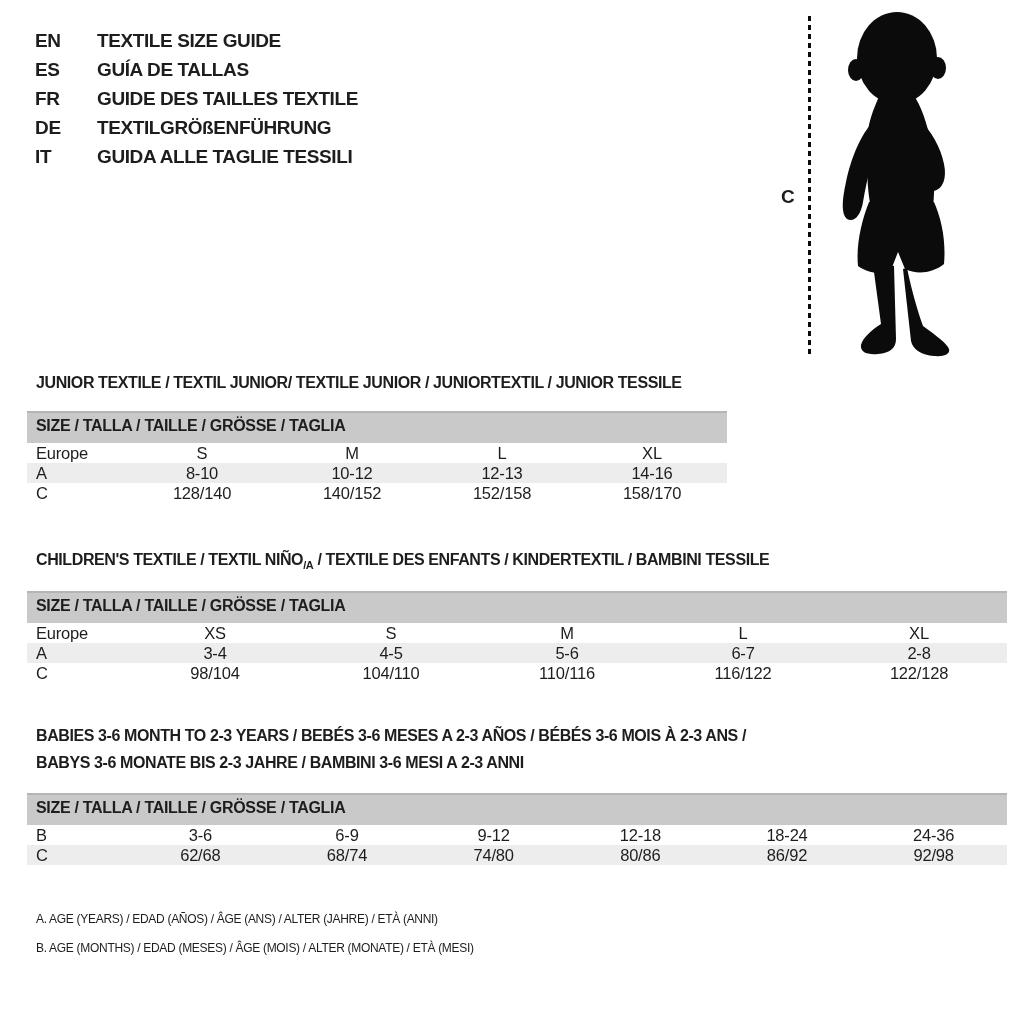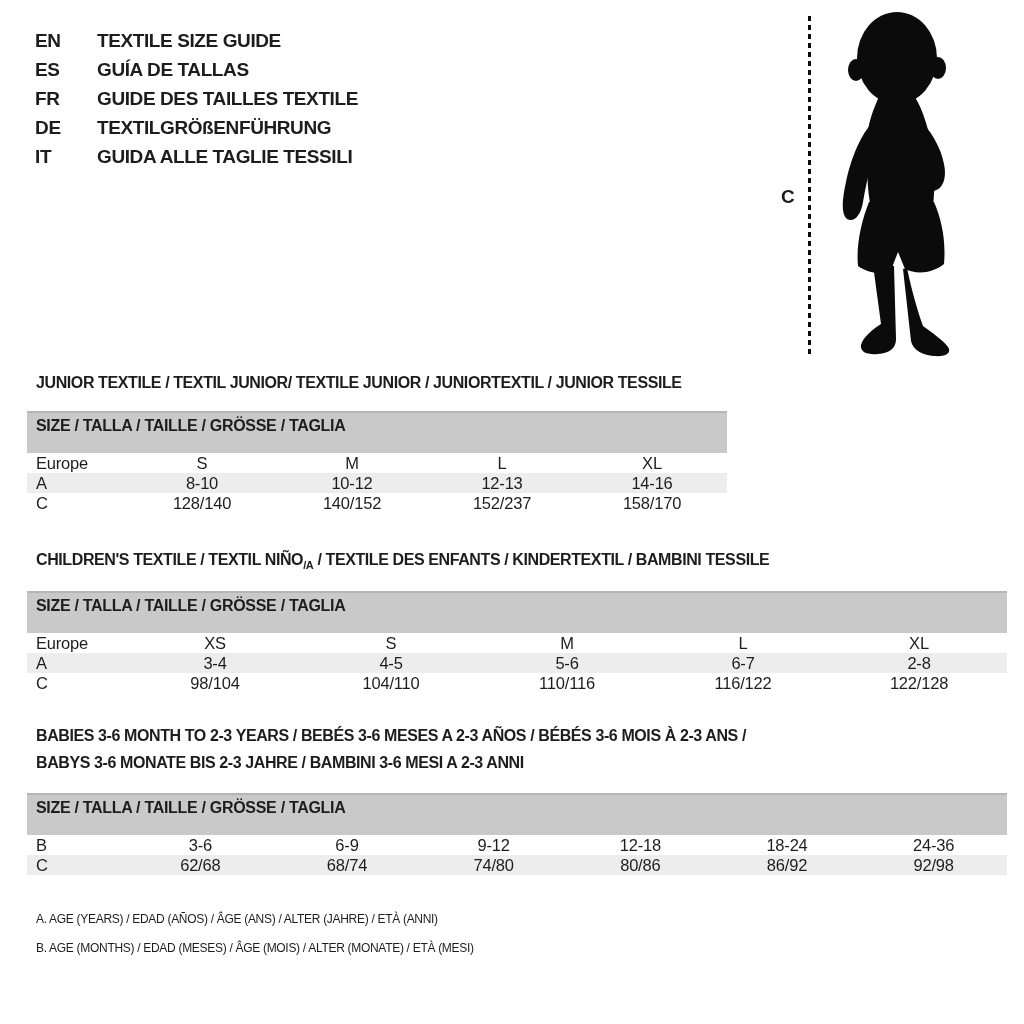--- a/index.html
+++ b/index.html
@@ -27,21 +27,21 @@
   .measure-label{position:absolute;left:781px;top:186px;font-size:19px;font-weight:700;}
   .toddler{position:absolute;left:820px;top:6px;width:152px;height:352px;}
 
   
   .section-title{position:absolute;left:36px;font-size:16px;font-weight:700;
     letter-spacing:-0.4px;white-space:nowrap;line-height:27px;}
   .sub{font-size:11px;vertical-align:sub;}
 
   
   .table{position:absolute;left:27px;}
-  .thead{height:42px;line-height:25px;background:var(--table-header-bg);
+  .thead{height:32px;line-height:25px;background:var(--table-header-bg);
     border-top:2px solid var(--table-header-edge);
     padding-left:9px;font-size:16px;font-weight:700;letter-spacing:-0.3px;}
   .trow{display:grid;height:20px;align-items:center;font-size:16.5px;letter-spacing:-0.2px;}
   .cols4{grid-template-columns:100px repeat(4,1fr);}
   .cols5{grid-template-columns:100px repeat(5,1fr);}
   .cols6{grid-template-columns:100px repeat(6,1fr);}
   .tlabel{padding-left:9px;text-align:left;}
   .tcell{text-align:center;}
   .shaded{background:var(--row-shaded-bg);}
 
@@ -107,21 +107,21 @@
       <span class="tlabel">A</span>
       <span class="tcell">8-10</span>
       <span class="tcell">10-12</span>
       <span class="tcell">12-13</span>
       <span class="tcell">14-16</span>
     </div>
     <div class="trow cols4">
       <span class="tlabel">C</span>
       <span class="tcell">128/140</span>
       <span class="tcell">140/152</span>
-      <span class="tcell">152/237</span>
+      <span class="tcell">152/158</span>
       <span class="tcell">158/170</span>
     </div>
   </div>
 
   <div class="section-title" style="top:546px">
     <span>CHILDREN'S TEXTILE / TEXTIL NIÑO</span><span class="sub">/A</span><span> / TEXTILE DES ENFANTS / KINDERTEXTIL / BAMBINI TESSILE</span>
   </div>
   <div class="table" style="top:591px;width:980px">
     <div class="thead">SIZE / TALLA / TAILLE / GRÖSSE / TAGLIA</div>
     <div class="trow cols5">

